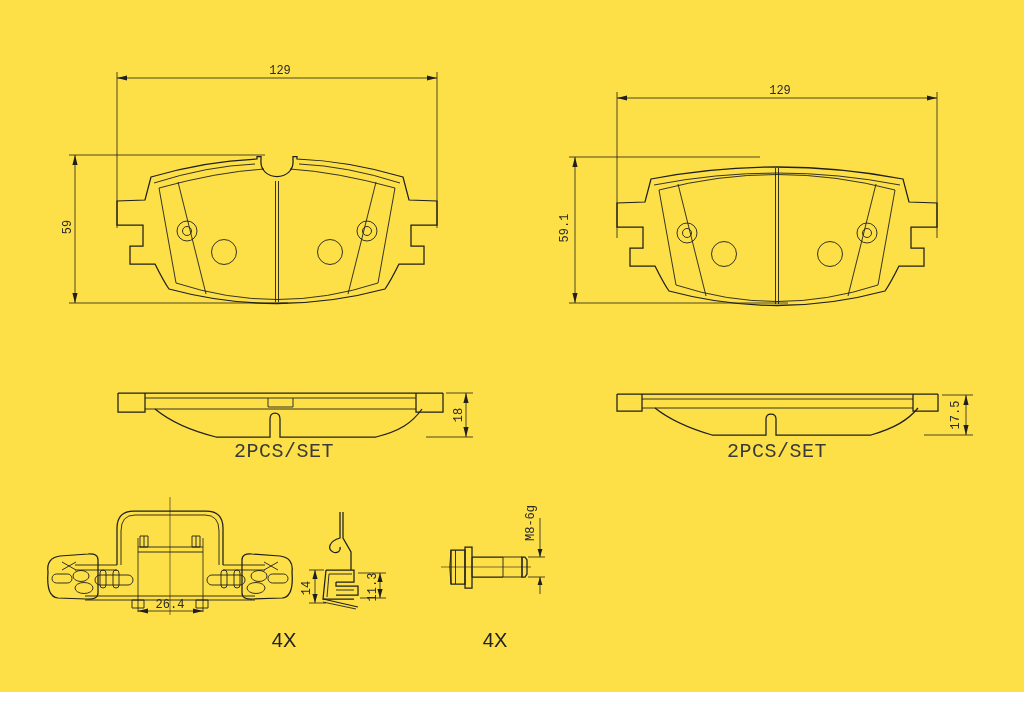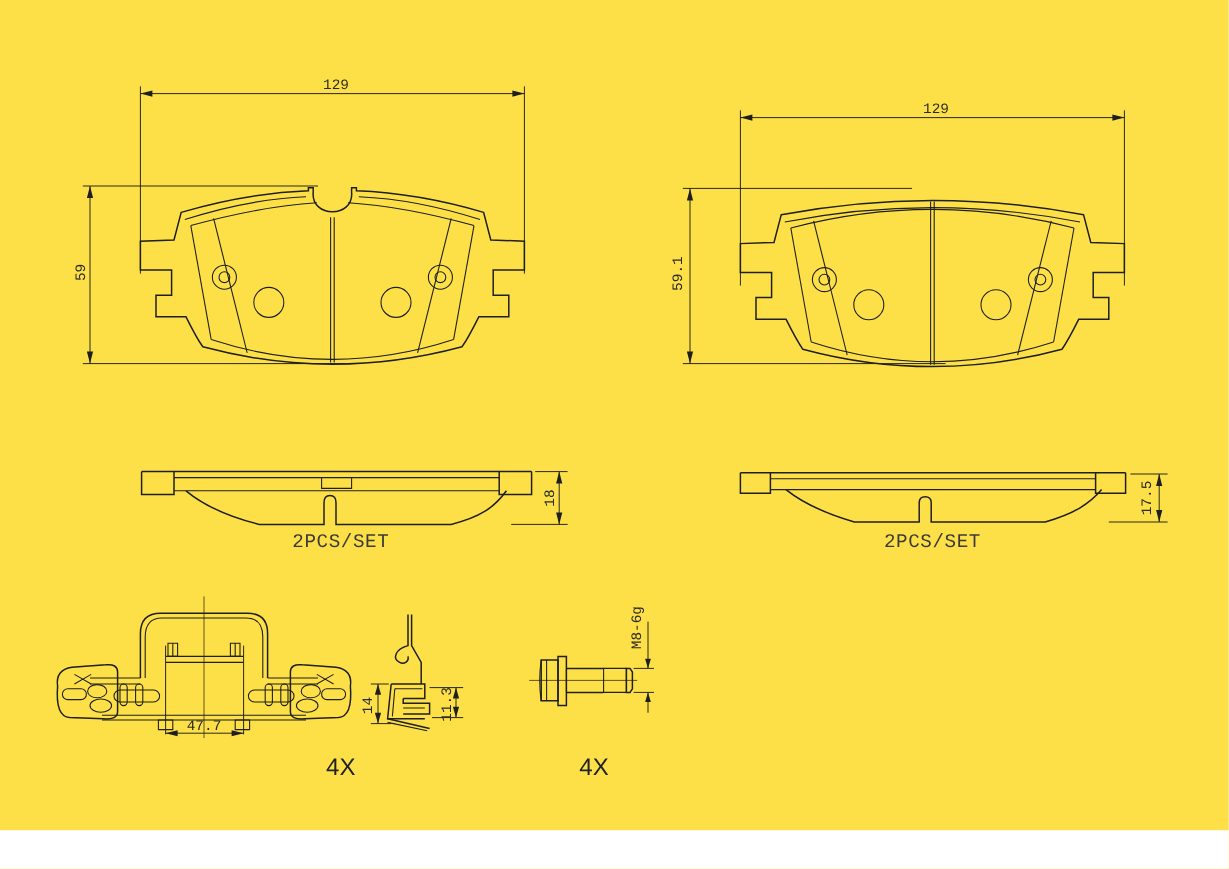--- a/index.html
+++ b/index.html
@@ -17,21 +17,21 @@
   .dim{stroke-width:0.8px;}
   .thin{stroke-width:0.6px;}
   .arrow{fill:#1f1f1f;stroke:none;}
   .knurlbox{stroke-width:0.9px;}
   .label{
     position:absolute;transform:translate(-50%,-50%);
     font-size:12px;line-height:1;white-space:nowrap;color:#2a2a2a;
     letter-spacing:0px;
   }
   .label.vert{transform:translate(-50%,-50%) rotate(-90deg);}
-  .label.set{font-size:16px;letter-spacing:0.5px;color:#3a3a3a;}
+  .label.set{font-size:20px;letter-spacing:0.5px;color:#3a3a3a;}
   .label.qty{font-size:20px;font-family:Liberation Sans, sans-serif;color:#222;}
 </style>
 </head>
 <body>
 
 <div class="canvas">
 
   <div class="view" style="left:60px;top:62px;">
     <svg width="420" height="252" viewBox="0 0 420 252">
 
@@ -263,21 +263,21 @@
 
   <span class="label" style="left:780px;top:91px;">129</span>
   <span class="label vert" style="left:565px;top:228px;">59.1</span>
 
   <span class="label vert" style="left:459px;top:415px;">18</span>
   <span class="label set" style="left:284px;top:452px;">2PCS/SET</span>
 
   <span class="label vert" style="left:956px;top:415px;">17.5</span>
   <span class="label set" style="left:777px;top:452px;">2PCS/SET</span>
 
-  <span class="label" style="left:170px;top:605px;">47.7</span>
+  <span class="label" style="left:170px;top:605px;">26.4</span>
 
   <span class="label vert" style="left:307px;top:588px;">14</span>
   <span class="label vert" style="left:373px;top:587px;">11.3</span>
   <span class="label qty" style="left:284px;top:640px;">4X</span>
 
   <span class="label vert" style="left:531px;top:523px;">M8-6g</span>
   <span class="label qty" style="left:495px;top:640px;">4X</span>
 
 </div>
 

